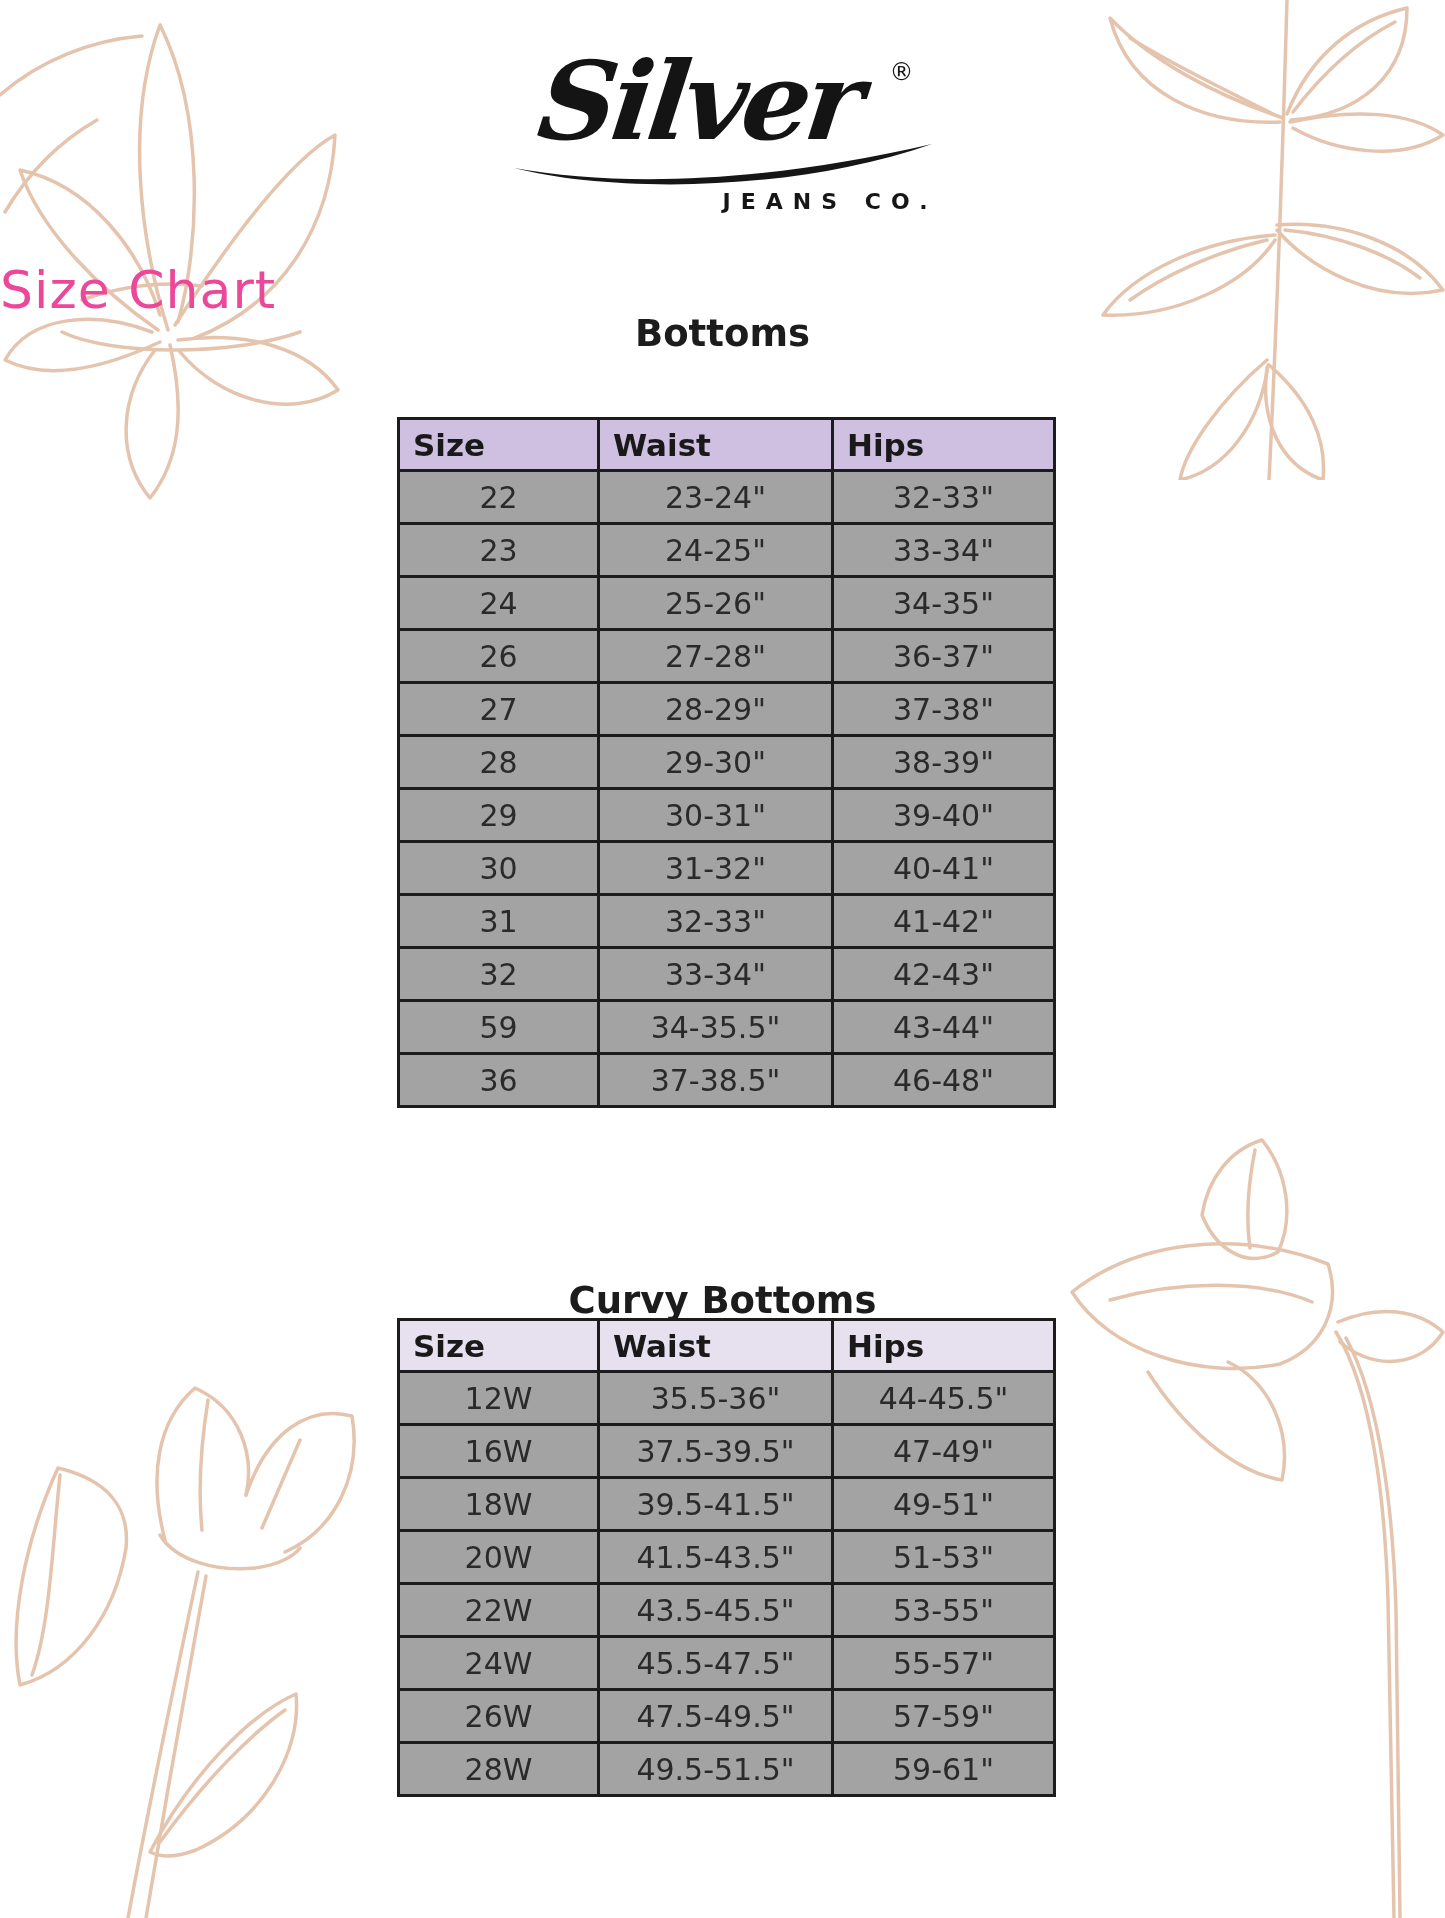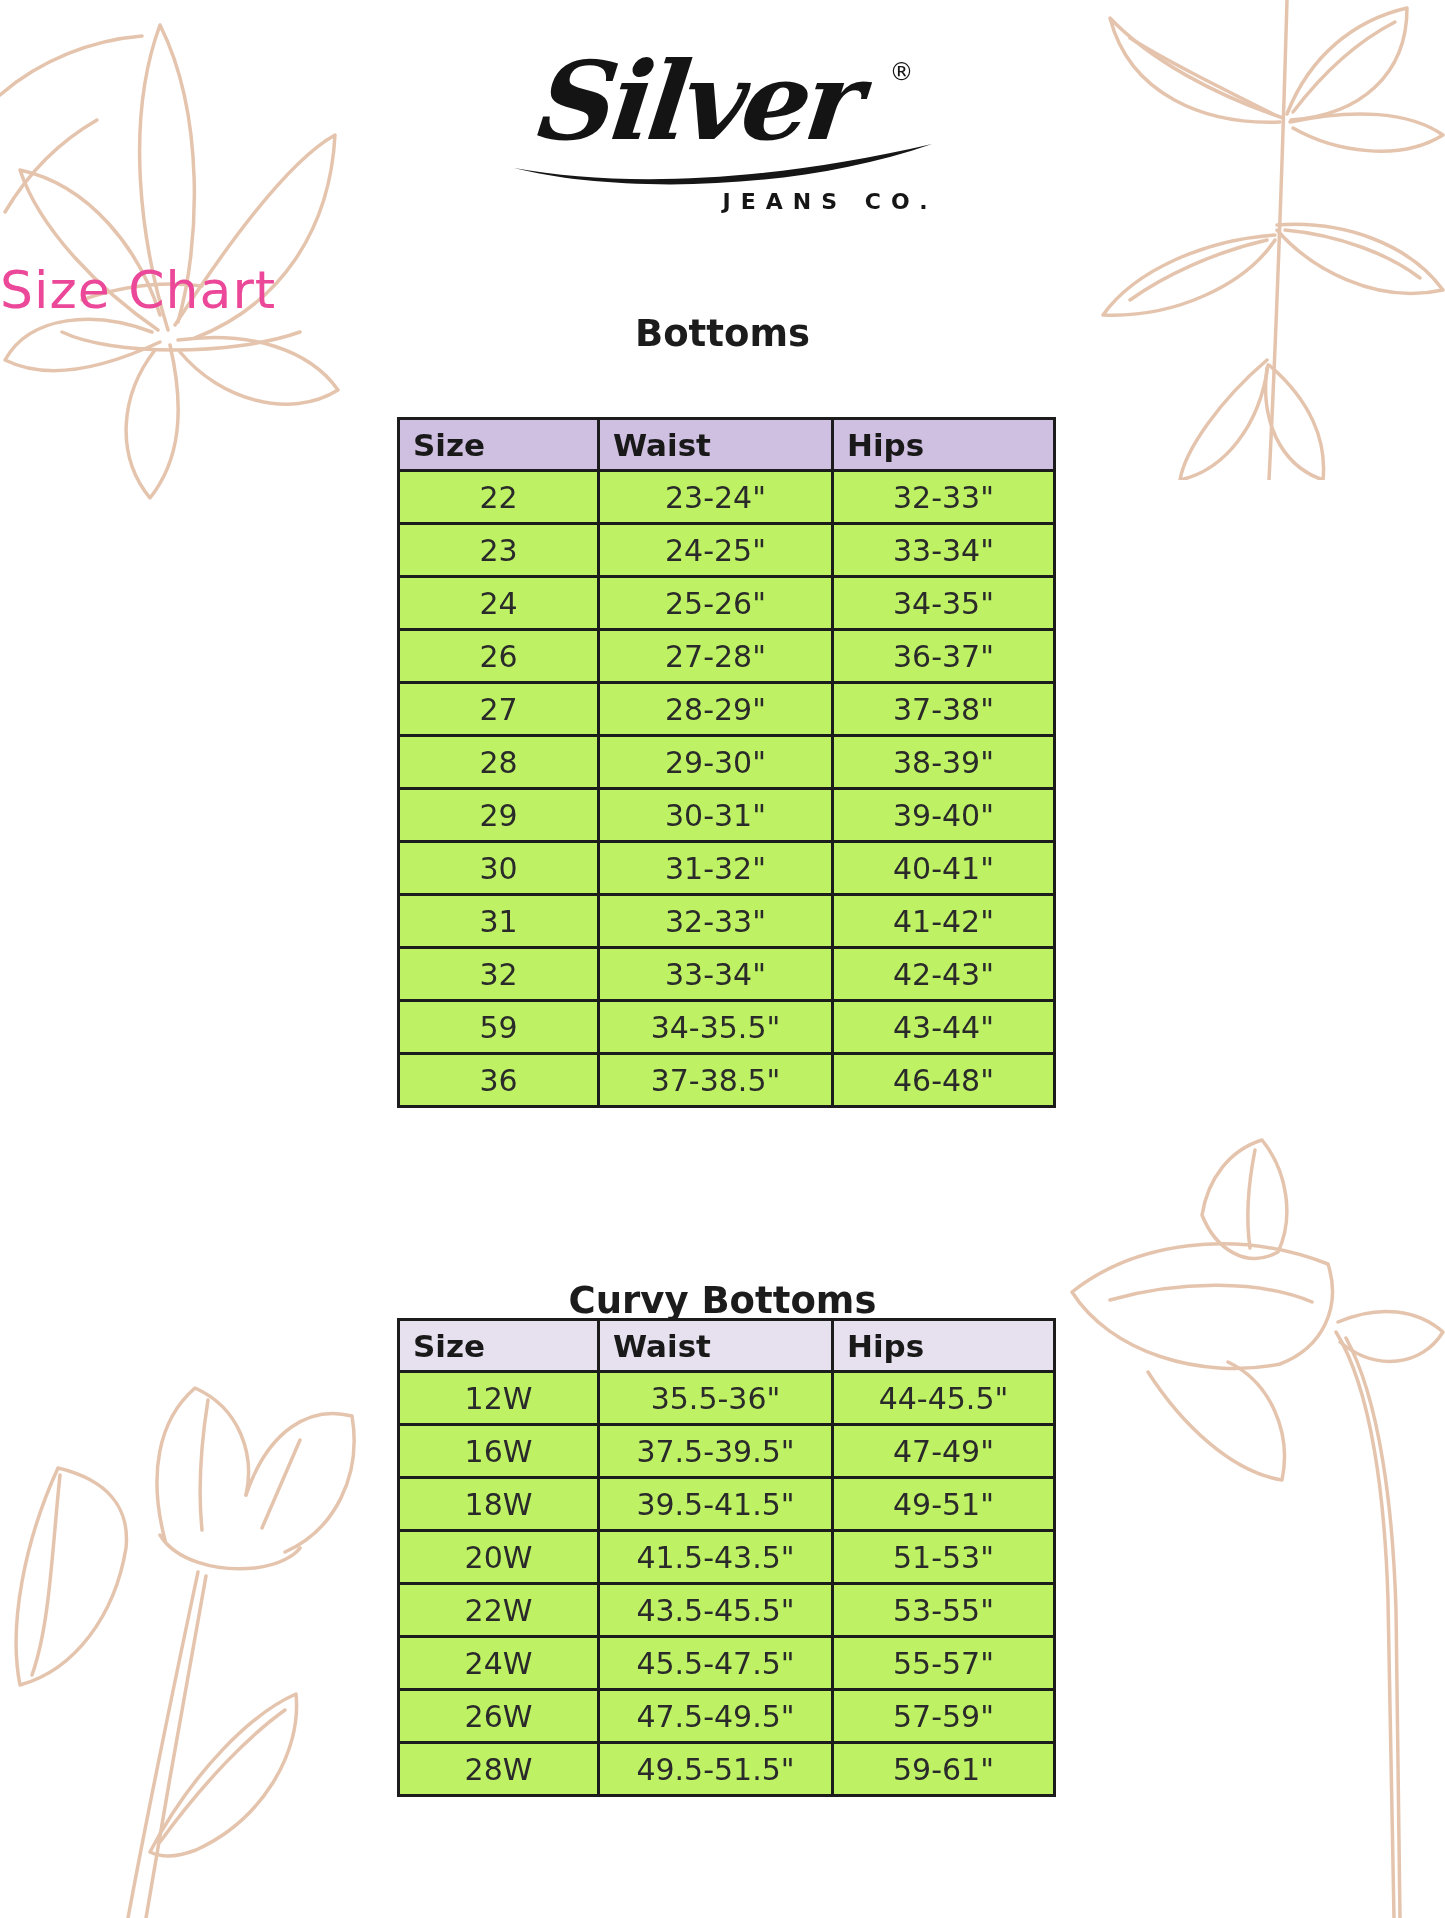--- a/index.html
+++ b/index.html
@@ -23,21 +23,21 @@
   .page-title{position:absolute;left:0;top:212px;width:100%;text-align:left;
               font-size:52px;font-weight:500;color:#ec4899;letter-spacing:1px;margin-top:48px;}
 
   .section-heading{position:absolute;width:100%;text-align:center;font-size:37px;font-weight:700;color:#1c1c1c;}
   .heading-bottoms{top:281px;margin-top:31px;}
   .heading-curvy{top:1279px;}
 
   .table-wrap{position:absolute;left:397px;}
   .table1{top:417px;}
   .table2{top:1318px;}
-  table.size-table{border-collapse:collapse;table-layout:fixed;width:656px;background:#bef264;padding-left:44px;}
+  table.size-table{border-collapse:collapse;table-layout:fixed;width:656px;background:#a3a3a3;padding-left:44px;}
   .size-table col.c1{width:200px;} .size-table col.c2{width:234px;} .size-table col.c3{width:222px;}
   .size-table th,.size-table td{border:3px solid #1c1c1c;overflow:hidden;}
   .size-table th{height:49px;font-size:31px;font-weight:700;text-align:left;padding:0 0 0 13px;color:#191919;}
   .size-table td{height:50px;font-size:30px;font-weight:400;text-align:center;color:#2a2a2a;padding:0;}
 </style>
 </head>
 <body>
 
 <div class="page">
 

